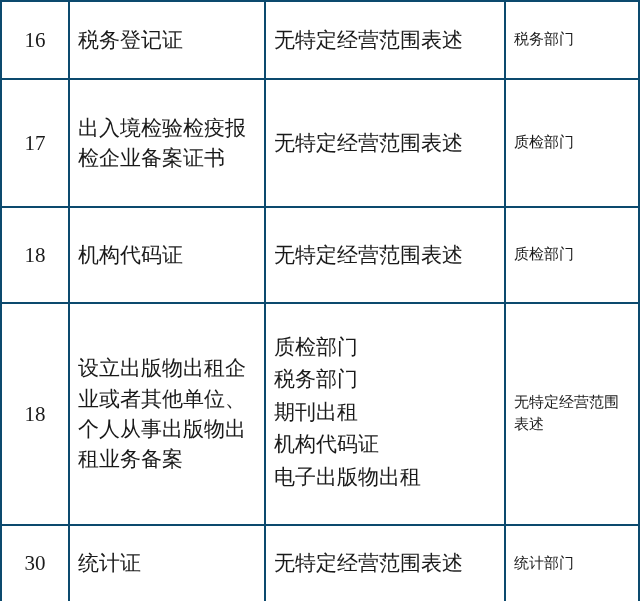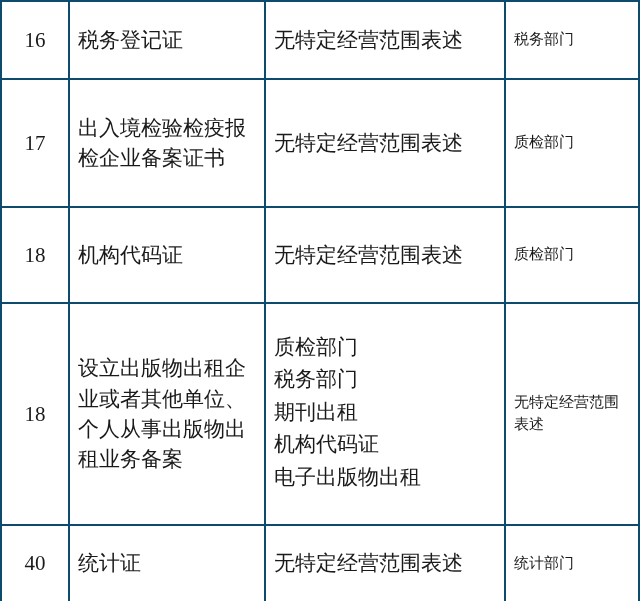--- a/index.html
+++ b/index.html
@@ -107,21 +107,21 @@
             <div>税务部门</div>
             <div>期刊出租</div>
             <div>机构代码证</div>
             <div>电子出版物出租</div>
           </div>
         </td>
         <td class="col-dept dept-center">无特定经营范围表述</td>
       </tr>
 
       <tr class="row-20">
-        <td class="col-index">40</td>
+        <td class="col-index">30</td>
         <td class="col-name">统计证</td>
         <td class="col-scope">无特定经营范围表述</td>
         <td class="col-dept dept-center">统计部门</td>
       </tr>
 
     </tbody>
   </table>
 </div>
 
 </body></html>

